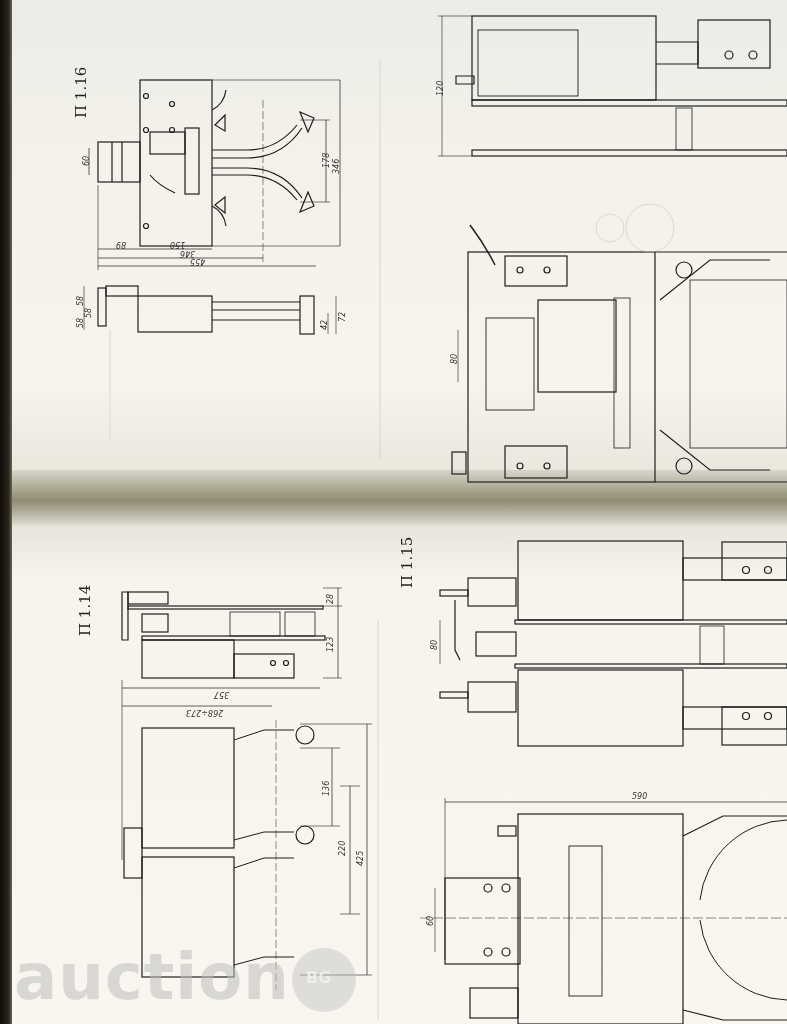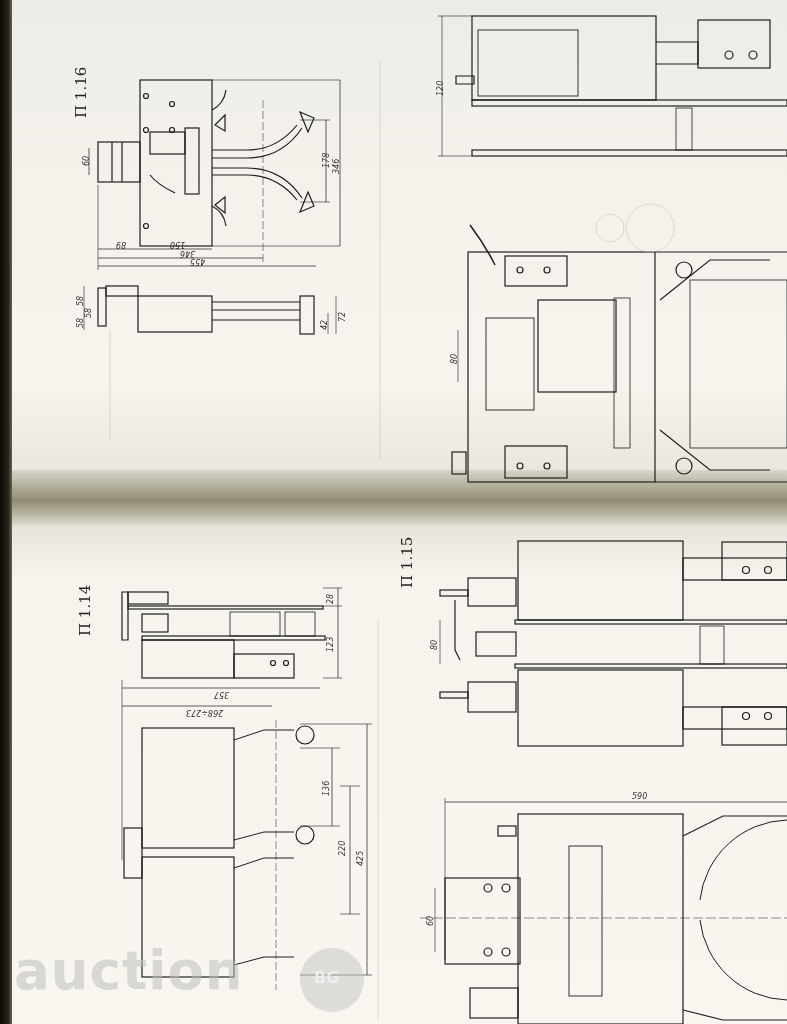--- a/index.html
+++ b/index.html
@@ -7,22 +7,22 @@
   .spine{position:absolute;left:0;top:0;width:12px;height:1024px;background:linear-gradient(90deg,#0d0b08,#2a241a 70%,#6b6352);}
   .page{position:absolute;left:12px;width:775px;background:#f4f1e8;}
   .page-top{top:0;height:478px;background:linear-gradient(180deg,#ecebe6 0%,#f3f1ea 30%,#f6f4ec 80%,#e9e6dc 100%);}
   .page-bottom{top:518px;height:506px;background:linear-gradient(180deg,#e4e2d8 0%,#f6f4ec 12%,#f8f6ef 100%);}
   .fold{position:absolute;left:12px;top:470px;width:775px;height:56px;background:linear-gradient(180deg,#d8d6cc 0%,#a9a690 35%,#8f8b74 55%,#bbb8a6 80%,#e2e0d6 100%);}
   svg{position:absolute;left:0;top:0;}
   .fig-label{position:absolute;font-size:15px;color:#222;transform:rotate(-90deg);transform-origin:left top;white-space:nowrap;}
   .dim{position:absolute;font-family:"DejaVu Sans",sans-serif;font-style:italic;font-size:8px;color:#333;white-space:nowrap;}
   .dim.v{transform:rotate(-90deg);transform-origin:left top;}
   .dim.flip{transform:rotate(180deg);}
-  .watermark{position:absolute;left:14px;top:940px;font-family:"DejaVu Sans",sans-serif;font-weight:bold;font-size:53px;color:rgba(190,190,190,0.55);letter-spacing:1px;text-align:center;}
-  .wm-badge{position:absolute;left:300px;top:948px;width:64px;height:64px;border-radius:50%;background:rgba(190,190,190,0.45);text-align:right;}
+  .watermark{position:absolute;left:14px;top:940px;font-family:"DejaVu Sans",sans-serif;font-weight:bold;font-size:64px;color:rgba(190,190,190,0.55);letter-spacing:1px;text-align:center;}
+  .wm-badge{position:absolute;left:292px;top:948px;width:64px;height:64px;border-radius:50%;background:rgba(190,190,190,0.45);text-align:right;}
   .wm-badge span{position:absolute;left:14px;top:20px;font-family:"DejaVu Sans",sans-serif;font-size:16px;color:rgba(240,240,240,0.9);font-weight:bold;}
 </style>
 </head>
 <body>
 
 <div class="spine"></div>
 <div class="page page-top"></div>
 <div class="page page-bottom"></div>
 <div class="fold"></div>
 

